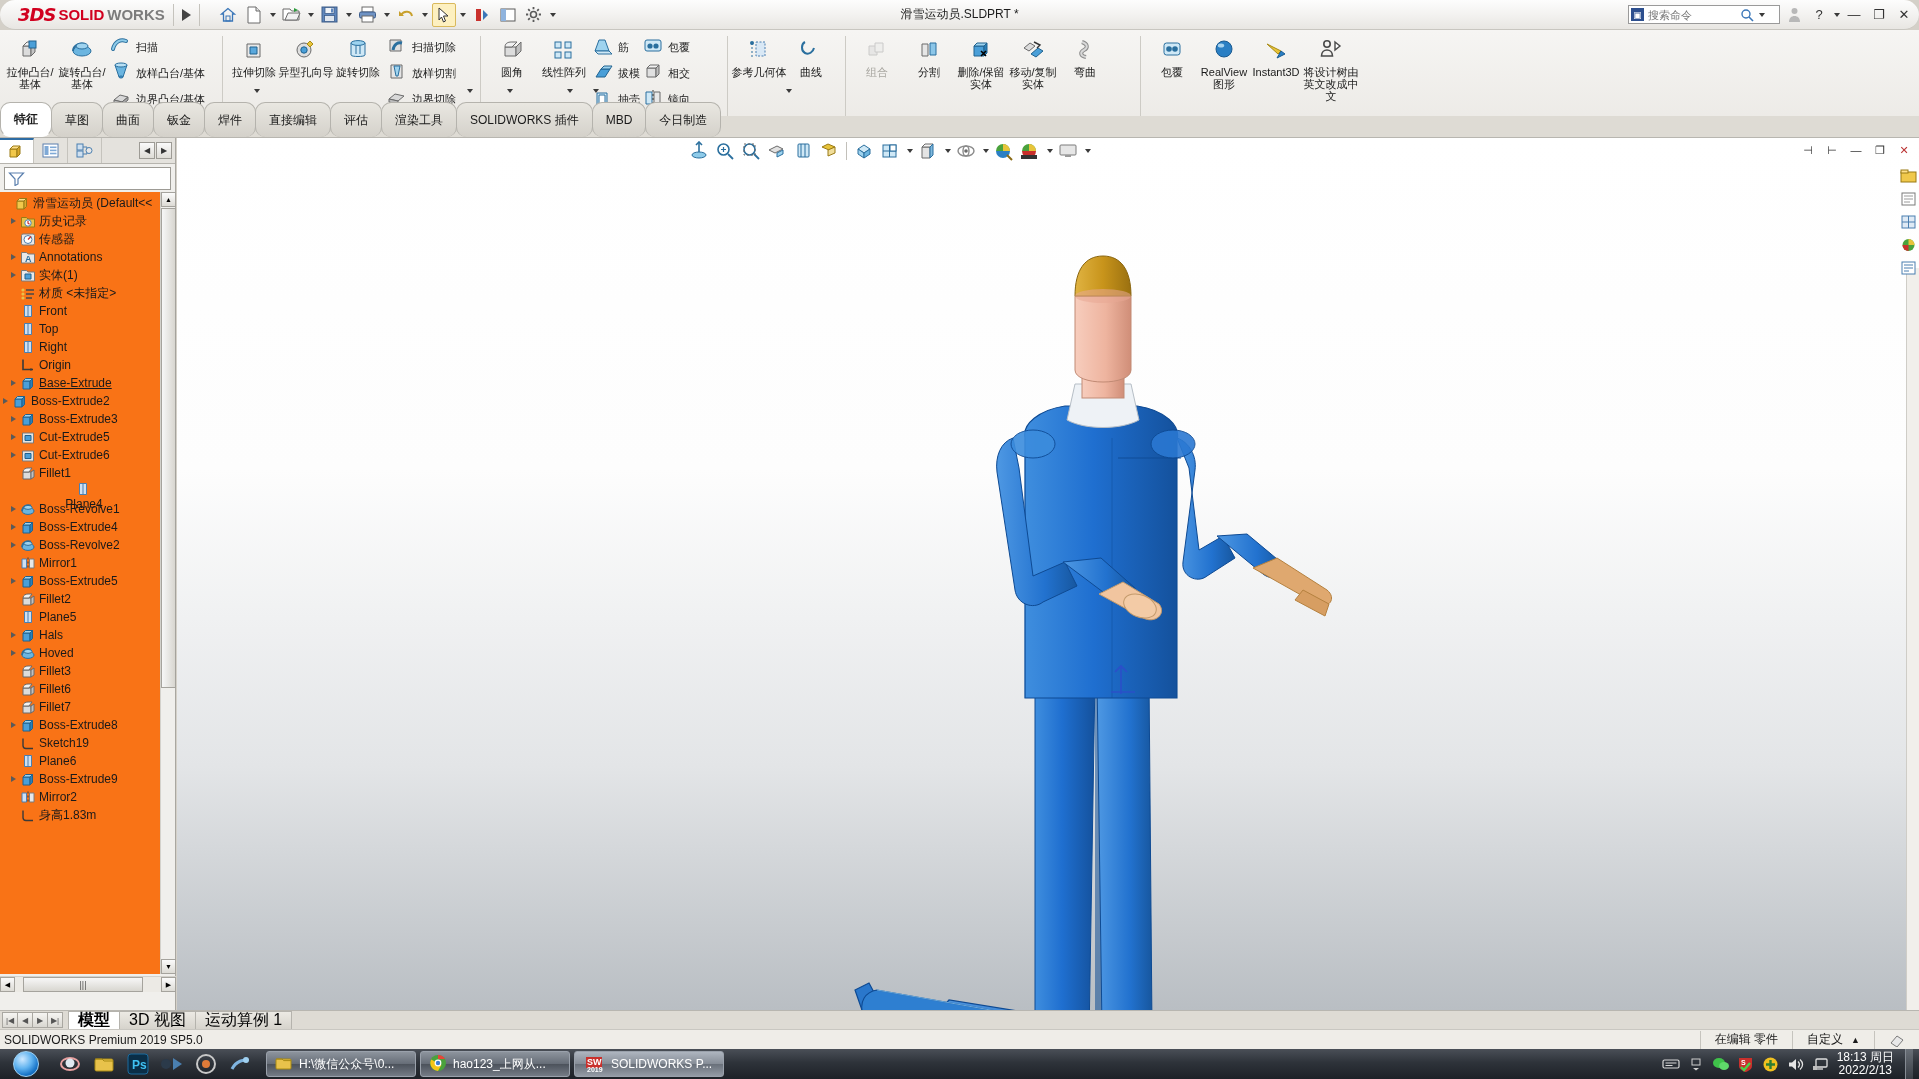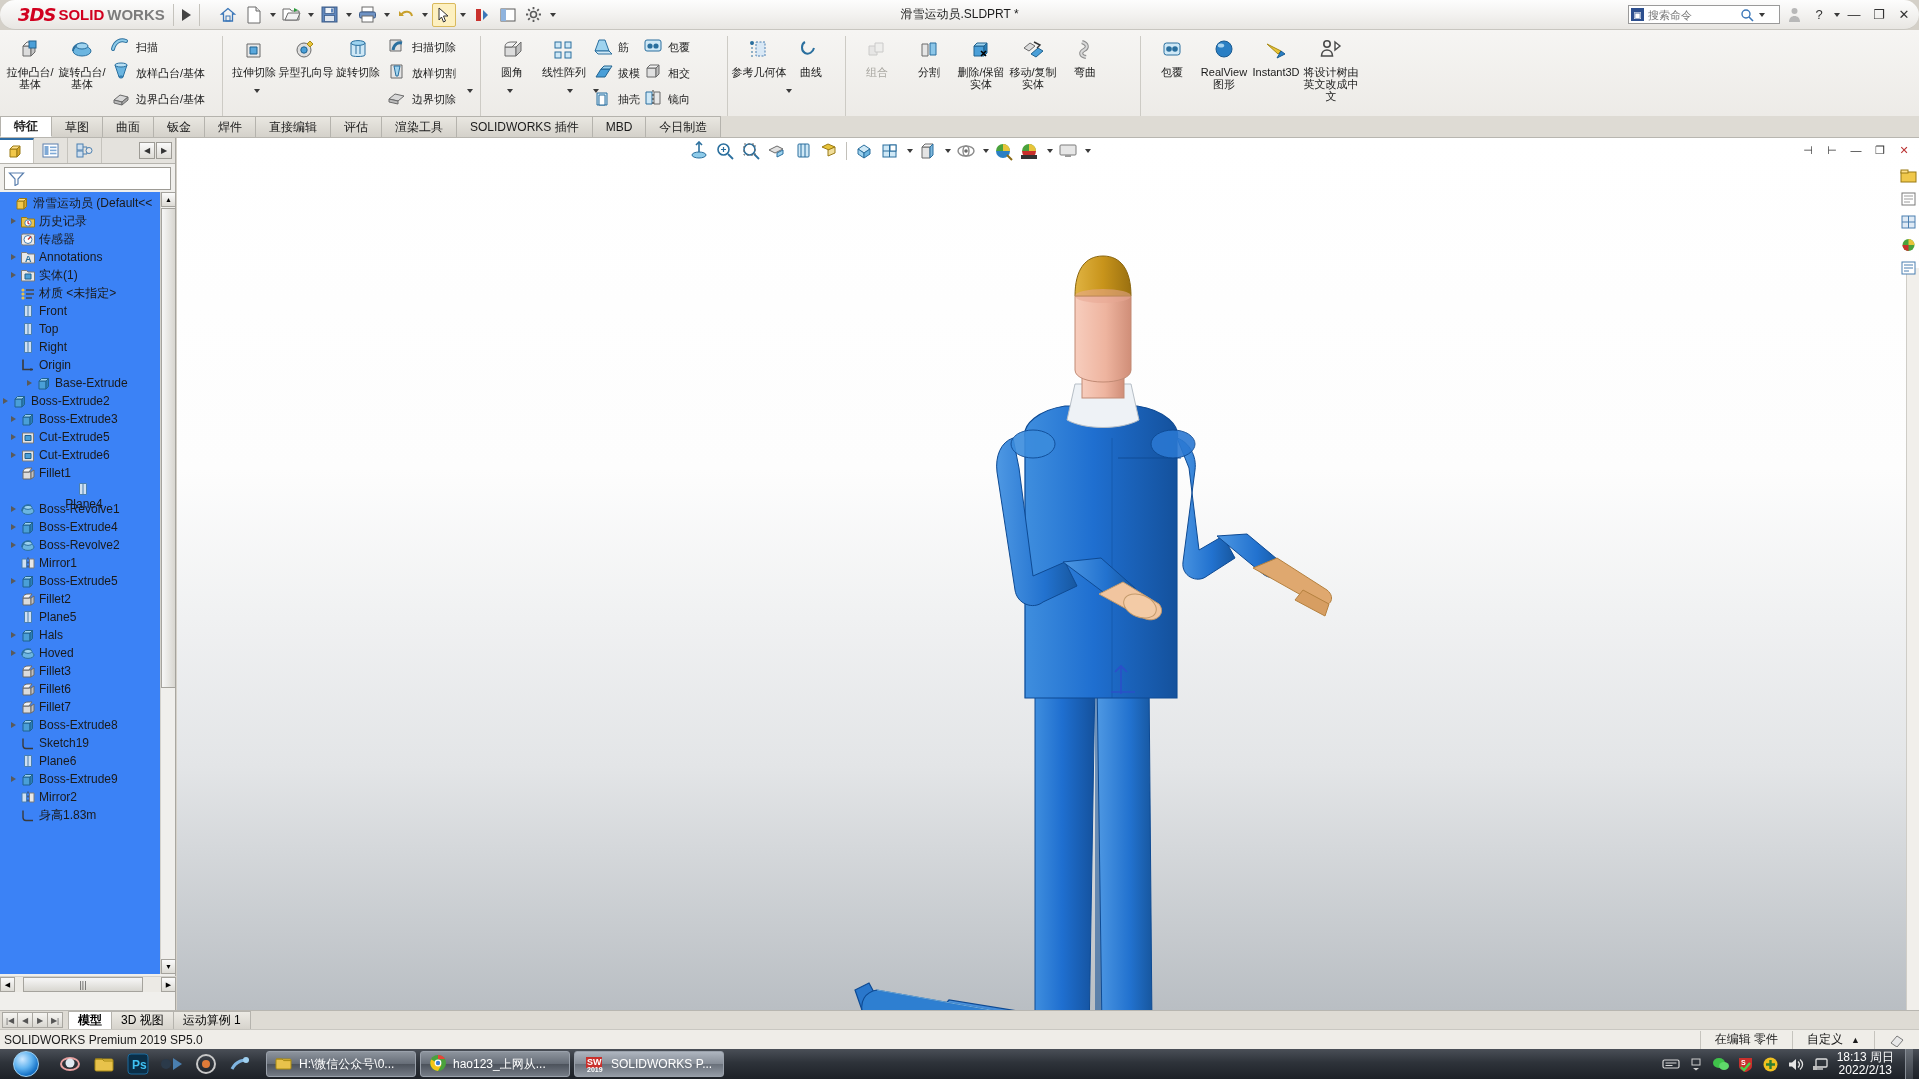--- a/index.html
+++ b/index.html
@@ -88,25 +88,26 @@
   
   .ibox{ width:22px;height:22px;position:relative;display:inline-block;}
 
   
   .tabstrip {
     position:absolute; top:116px; left:0; width:1919px; height:22px;
     background:#dedbd4; display:flex; align-items:flex-end;
     border-bottom:1px solid #b8b6b0;
   }
   .tab {
-    height:21px; padding:0 13px; display:flex; align-items:center;
+    height:35px; padding:0 13px; display:flex; align-items:center;
     font-size:12px; color:#1a1a1a;
     border-left:1px solid #b5b3ad; border-right:1px solid #b5b3ad; border-top:1px solid #b5b3ad;
     background:linear-gradient(180deg,#e9e7e1,#d4d1ca);
     margin-right:-1px;
+    border-radius:10px;
   }
   .tab.active {
     background:#ffffff; border-bottom:1px solid #fff; font-weight:bold;
     position:relative; z-index:3;
   }
 
   
   .leftpanel {
     position:absolute; top:138px; left:0; width:176px; height:872px;
     background:#f0efec; border-right:1px solid #a9a7a1;
@@ -124,21 +125,21 @@
   .fm-arrow {
     width:16px;height:17px;border:1px solid #9d9b95;background:linear-gradient(180deg,#fafafa,#dedcd6);
     display:flex;align-items:center;justify-content:center;font-size:8px;color:#333;
   }
   .filterbar {
     height:23px;margin:3px 4px 2px 4px;background:#fff;border:1px solid #9d9b95;
     display:flex;align-items:center;padding-left:3px;
   }
   .tree {
     position:absolute; top:54px; left:0; width:160px; bottom:36px;
-    overflow:hidden; background:#3b82f6; padding-top:2px;
+    overflow:hidden; background:#f97316; padding-top:2px;
   }
   .tnode {
     display:flex; align-items:center; height:18px; font-size:12px; color:#1a1a1a;
     white-space:nowrap; padding-left:2px;
   }
   .tnode .exp {
     width:11px; height:18px; display:flex;align-items:center;justify-content:center;
     font-size:0;
   }
   .tri { width:0;height:0;border-left:5px solid #5a5a5a;border-top:3.5px solid transparent;border-bottom:3.5px solid transparent;}
@@ -188,21 +189,21 @@
     border-left:1px solid #cfcdc7;
   }
 
   
   .doctabs {
     position:absolute; top:1010px; left:0; width:1919px; height:19px;
     background:#dedbd4; display:flex; align-items:center; border-top:1px solid #b8b6b0;
   }
   .navbtns { display:flex; margin-left:2px; }
   .navbtn { width:16px;height:16px;background:linear-gradient(180deg,#f6f5f2,#d9d7d1);border:1px solid #a9a7a1;display:flex;align-items:center;justify-content:center;font-size:8px;color:#555;margin-right:-1px;}
-  .dtab { height:18px;padding:0 9px;display:flex;align-items:center;font-size:12px;border-left:1px solid #b5b3ad;border-right:1px solid #b5b3ad;border-top:1px solid #b5b3ad;background:linear-gradient(180deg,#eceae4,#d6d3cc);margin-right:-1px;}
+  .dtab { height:18px;padding:0 9px;display:flex;align-items:center;font-size:16px;border-left:1px solid #b5b3ad;border-right:1px solid #b5b3ad;border-top:1px solid #b5b3ad;background:linear-gradient(180deg,#eceae4,#d6d3cc);margin-right:-1px;}
   .dtab.active{background:#fff;font-weight:bold;}
   .statusbar {
     position:absolute; top:1029px; left:0; width:1919px; height:20px;
     background:#efedE8; border-top:1px solid #c9c7c1;
     display:flex; align-items:center; font-size:12px; color:#1a1a1a;
   }
   .sb-left{ margin-left:4px; }
   .sb-right{ margin-left:auto; display:flex; align-items:flex-start; gap:0; }
   .sb-cell{ padding:0 14px; border-left:1px solid #c6c4be; height:18px; display:flex;align-items:center; }
 
@@ -891,21 +892,21 @@
         <div class="tnode" style="padding-left: 8px;">
           <span class="exp"></span>
           <span class="ti">
             <svg width="16" height="15" viewBox="0 0 16 15">
               <path d="M3 1.5v10h10" fill="none" stroke="#3a3a3a" stroke-width="1.6"></path>
               <path d="M13 11.5l-2.5-1.6v3.2z" fill="#3a3a3a"></path>
             </svg>
           </span>
           <span class="tx">Origin</span>
         </div>
-        <div class="tnode" style="padding-left: 24px;">
+        <div class="tnode" style="padding-left: 8px; text-decoration: underline;">
           <span class="exp">
             <span class="tri"></span>
           </span>
           <span class="ti">
             <svg width="16" height="15" viewBox="0 0 16 15">
               <path d="M3 5h7v8H3z" fill="#4a9fd8" stroke="#20628f"></path>
               <path d="M3 5l2.5-2.5h7L10 5z" fill="#9ed3ef" stroke="#20628f"></path>
               <path d="M10 5l2.5-2.5v8L10 13z" fill="#2a7fb8" stroke="#20628f"></path>
             </svg>
           </span>

